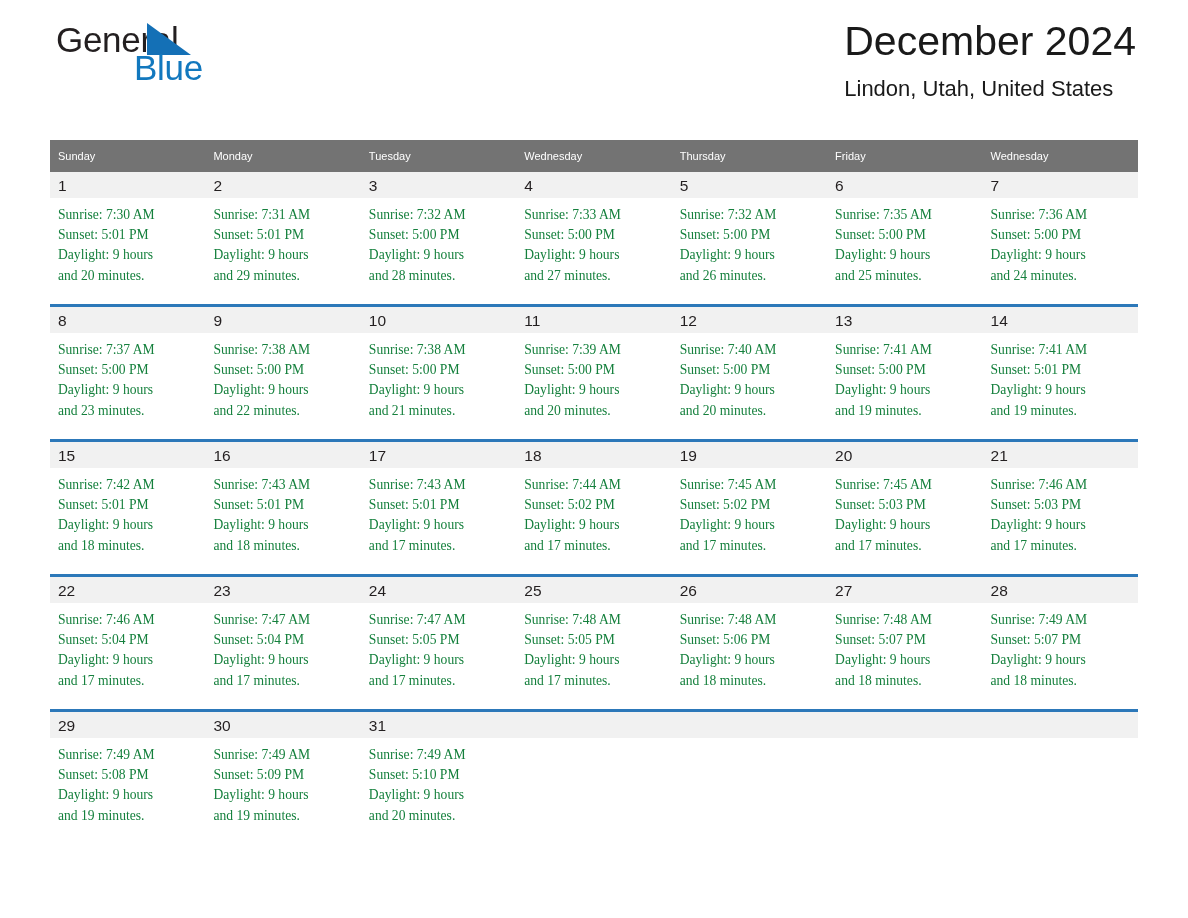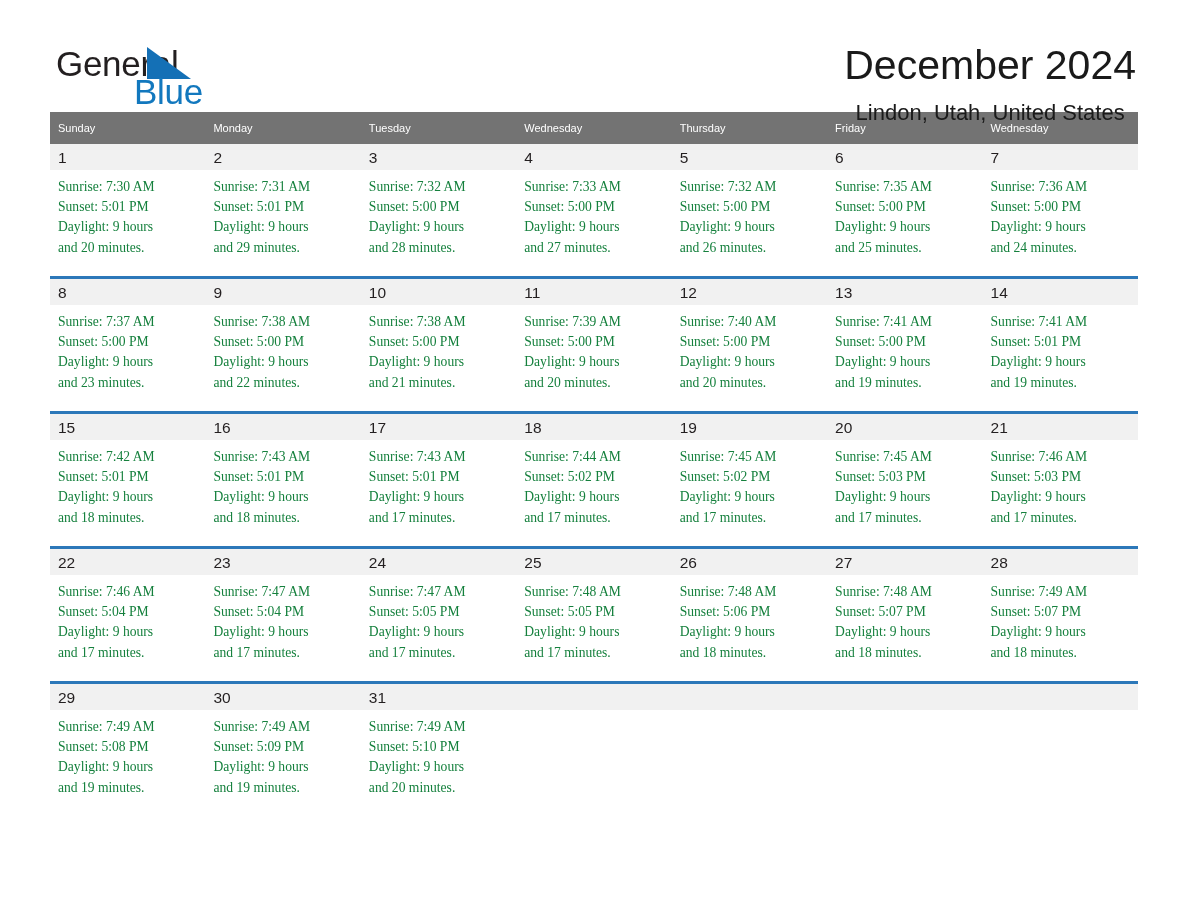--- a/index.html
+++ b/index.html
@@ -20,22 +20,22 @@
     box-sizing: border-box;
     padding: 0 50px;
     background: #ffffff;
   }
 
   
   .header {
     display: flex;
     align-items: flex-start;
     justify-content: space-between;
-    padding-top: 44px;
-    height: 112px;
+    padding-top: 20px;
+    height: 140px;
     box-sizing: border-box;
   }
   .brand {
     position: relative;
     width: 210px;
     height: 70px;
     flex: 0 0 auto;
   }
   .brand-general {
     position: absolute;
@@ -59,21 +59,21 @@
   .brand-triangle {
     position: absolute;
     left: 97px;
     top: 3px;
     width: 0;
     height: 0;
     border-left: 44px solid #1470b6;
     border-top: 32px solid transparent;
   }
   .title-block {
-    text-align: center;
+    text-align: left;
     flex: 0 0 auto;
     padding-right: 2px;
   }
   .cal-title {
     font-size: 41px;
     font-weight: normal;
     color: #1a1a1a;
     line-height: 1.05;
     white-space: nowrap;
   }

